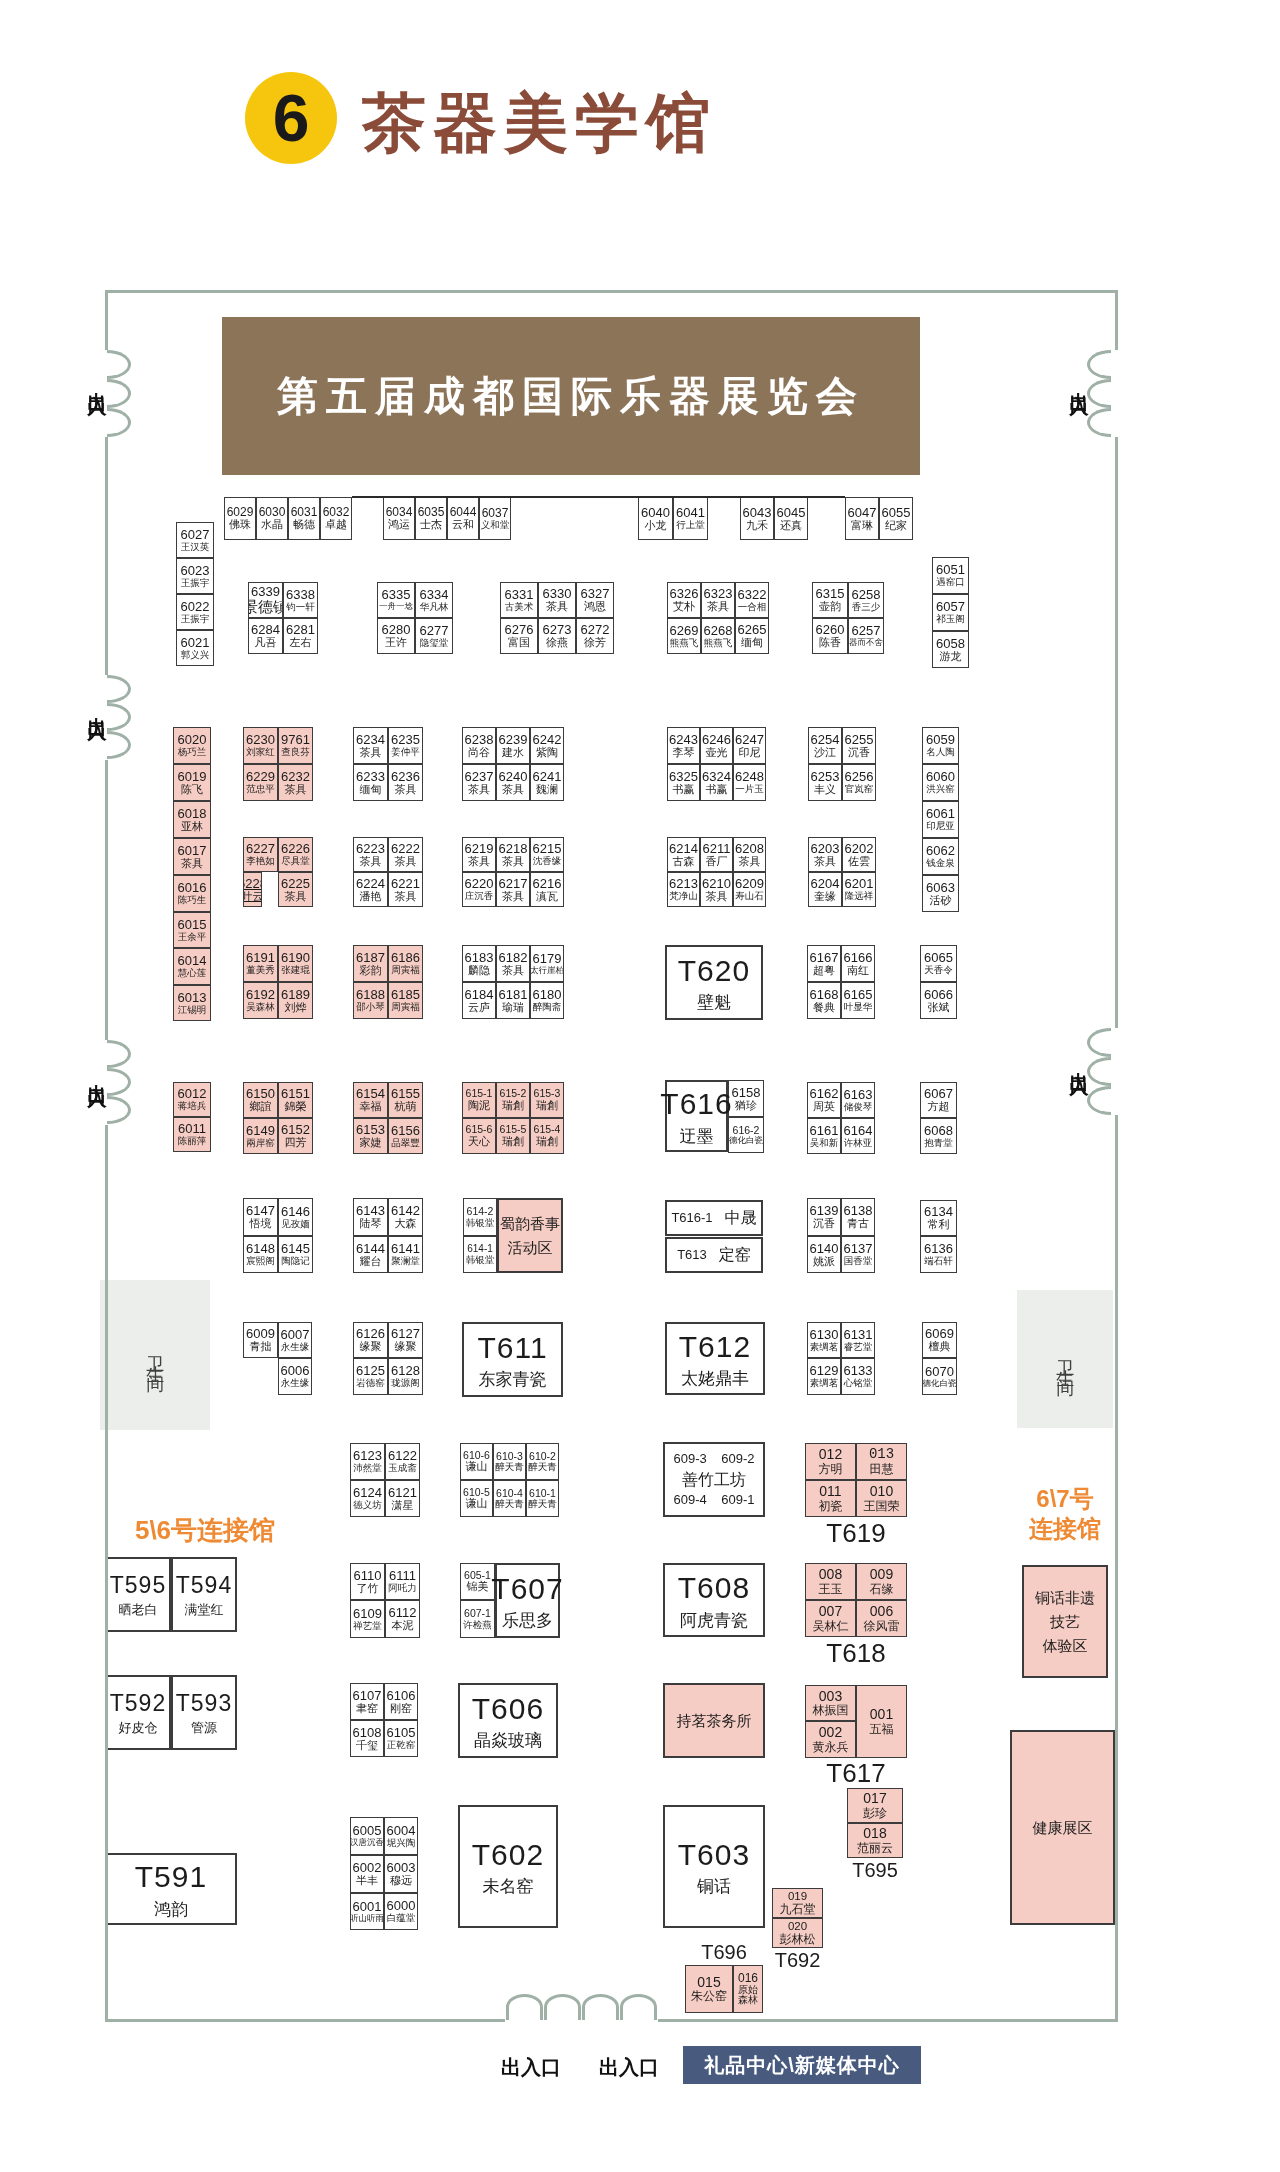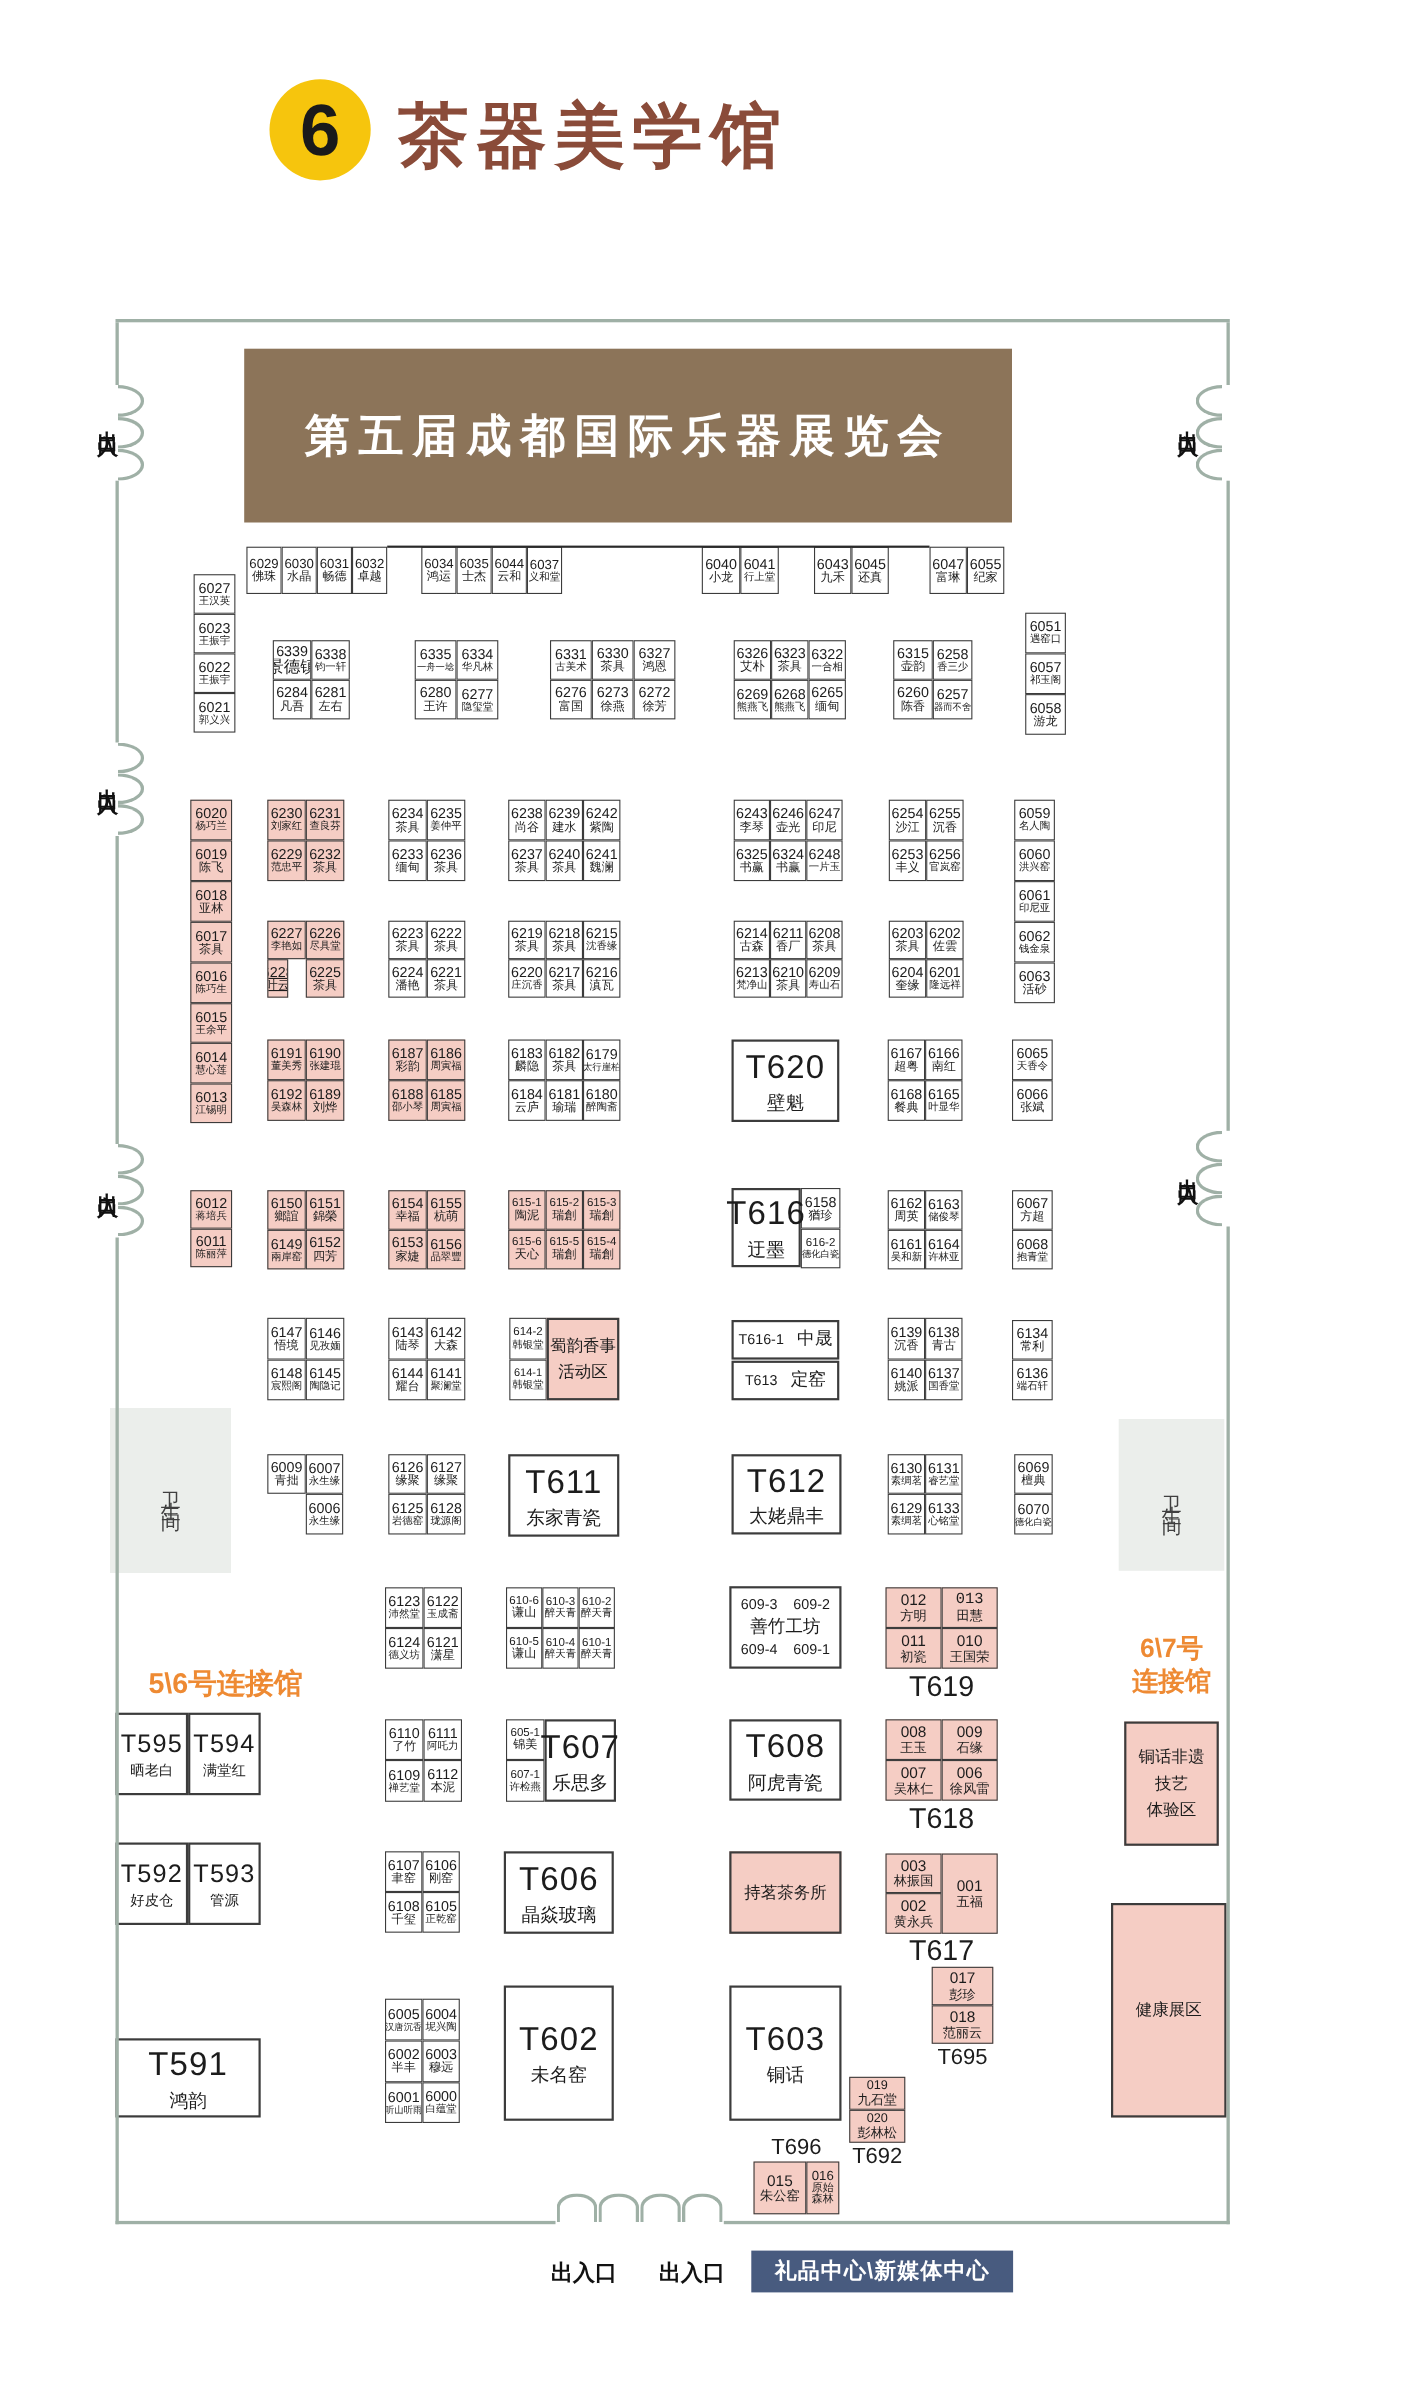--- a/index.html
+++ b/index.html
@@ -275,21 +275,21 @@
       </div>
       <div class="booth pink" style="left: 173px; top: 1117px; width: 38px; height: 35px; position: absolute;">
         <div class="bnum" style="font-size: 13px;">6011</div>
         <div class="bname" style="font-size: 9.5px;">陈丽萍</div>
       </div>
       <div class="booth pink" style="left: 243px; top: 727px; width: 35px; height: 37px; position: absolute;">
         <div class="bnum" style="font-size: 13px;">6230</div>
         <div class="bname" style="font-size: 9.5px;">刘家红</div>
       </div>
       <div class="booth pink" style="left: 278px; top: 727px; width: 35px; height: 37px; position: absolute;">
-        <div class="bnum" style="font-size: 13px;">6231</div>
+        <div class="bnum" style="font-size: 13px;">9761</div>
         <div class="bname" style="font-size: 9.5px;">查良芬</div>
       </div>
       <div class="booth pink" style="left: 243px; top: 764px; width: 35px; height: 37px; position: absolute;">
         <div class="bnum" style="font-size: 13px;">6229</div>
         <div class="bname" style="font-size: 9.5px;">范忠平</div>
       </div>
       <div class="booth pink" style="left: 278px; top: 764px; width: 35px; height: 37px; position: absolute;">
         <div class="bnum" style="font-size: 13px;">6232</div>
         <div class="bname" style="font-size: 11px;">茶具</div>
       </div>

